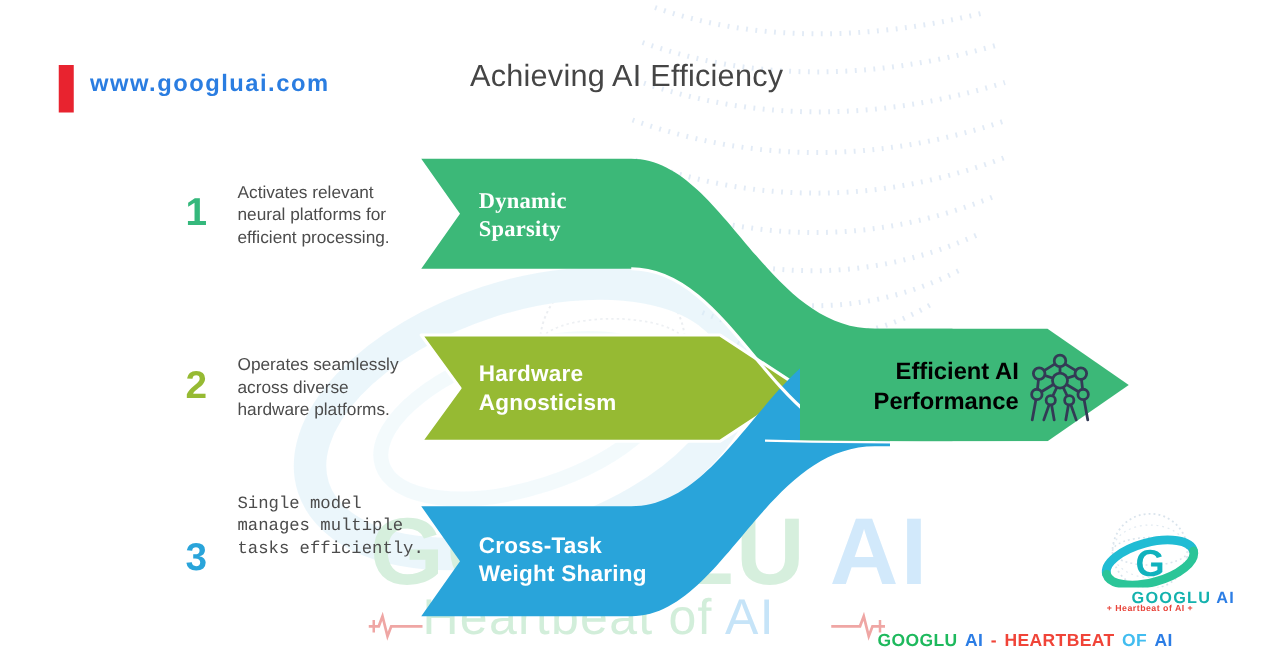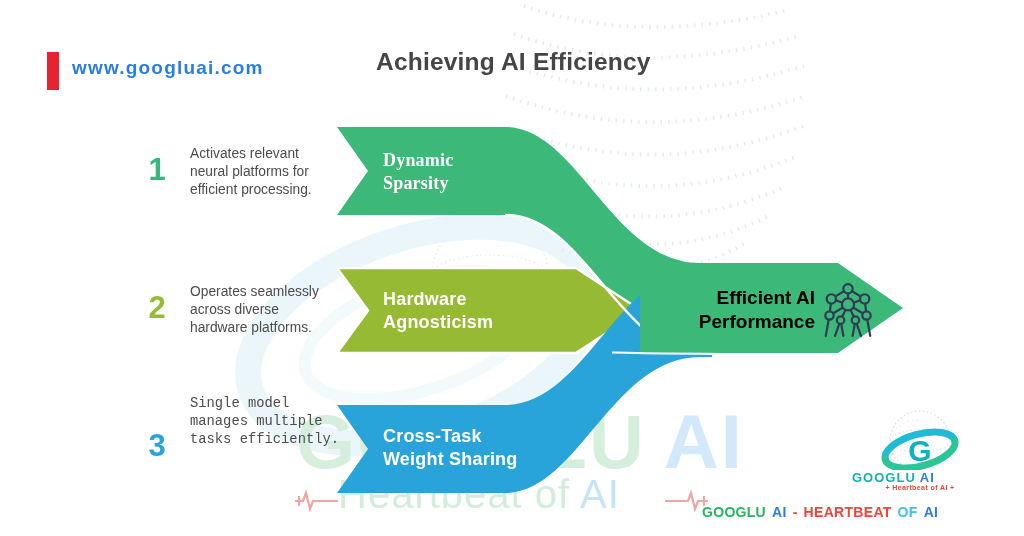--- a/index.html
+++ b/index.html
@@ -10,21 +10,21 @@
 
   
   #bg-svg{left:0;top:0;z-index:0;}
   #wm-layer{z-index:1;}
   #ribbon-svg{left:0;top:0;z-index:2;}
   .fg{z-index:3;}
 
   
   #accent-bar{left:47px;top:52px;width:12px;height:38px;background:#e8232f;}
   #site-url{left:72px;top:57px;font-size:19px;font-weight:bold;color:#2a7de1;letter-spacing:1.2px;}
-  #page-title{left:376px;top:48px;font-size:24.5px;font-weight:bold;color:#454545;letter-spacing:.2px;}
+  #page-title{left:376px;top:48px;font-size:24.5px;font-weight:normal;color:#454545;letter-spacing:.2px;}
 
   
   .step-num{font-size:31px;font-weight:bold;width:34px;text-align:center;}
   #num-1{left:140px;top:152px;color:#35b87c;}
   #num-2{left:140px;top:290px;color:#96ba33;}
   #num-3{left:140px;top:428px;color:#29a4da;}
   .step-desc{left:190px;width:156px;font-size:13.8px;line-height:1.32;color:#4c4c4c;}
   #desc-1{top:145px;}
   #desc-2{top:283px;}
   #desc-3{top:395px;font-family:Liberation Mono, monospace;}
@@ -45,21 +45,21 @@
   
   #wm-brand{left:296px;top:398px;font-size:76px;font-weight:600;letter-spacing:2px;}
   #wm-brand .g{color:#d6efdd;} #wm-brand .b{color:#d2e9fb;margin-left:18px;}
   #wm-tagline{left:338px;top:472px;font-size:40px;font-weight:400;letter-spacing:1px;}
   #wm-tagline .g{color:#d2eeda;} #wm-tagline .b{color:#c6e4f8;}
   .pulse{top:487px;}
   #pulse-left{left:294px;} #pulse-right{left:664px;}
 
   
   #logo-art{left:858px;top:404px;}
-  #logo-name{left:852px;top:470px;width:136px;text-align:left;font-size:13px;font-weight:bold;letter-spacing:1px;}
+  #logo-name{left:852px;top:470px;width:136px;text-align:right;font-size:13px;font-weight:bold;letter-spacing:1px;}
   #logo-name .t{color:#14b2ae;} #logo-name .b{color:#2b7de5;margin-left:4px;}
   #logo-tagline{left:852px;top:484px;width:136px;text-align:center;font-size:7px;font-weight:bold;color:#e8443a;letter-spacing:.4px;}
 
   
   #footer-line{left:702px;top:504px;font-size:14px;font-weight:bold;letter-spacing:.3px;white-space:nowrap;}
   #footer-line span{margin-right:6px;}
   .f-green{color:#1eb95d;} .f-blue{color:#2b7de5;} .f-red{color:#f04438;} .f-cyan{color:#42bdf0;}
 </style>
 </head>
 <body>

